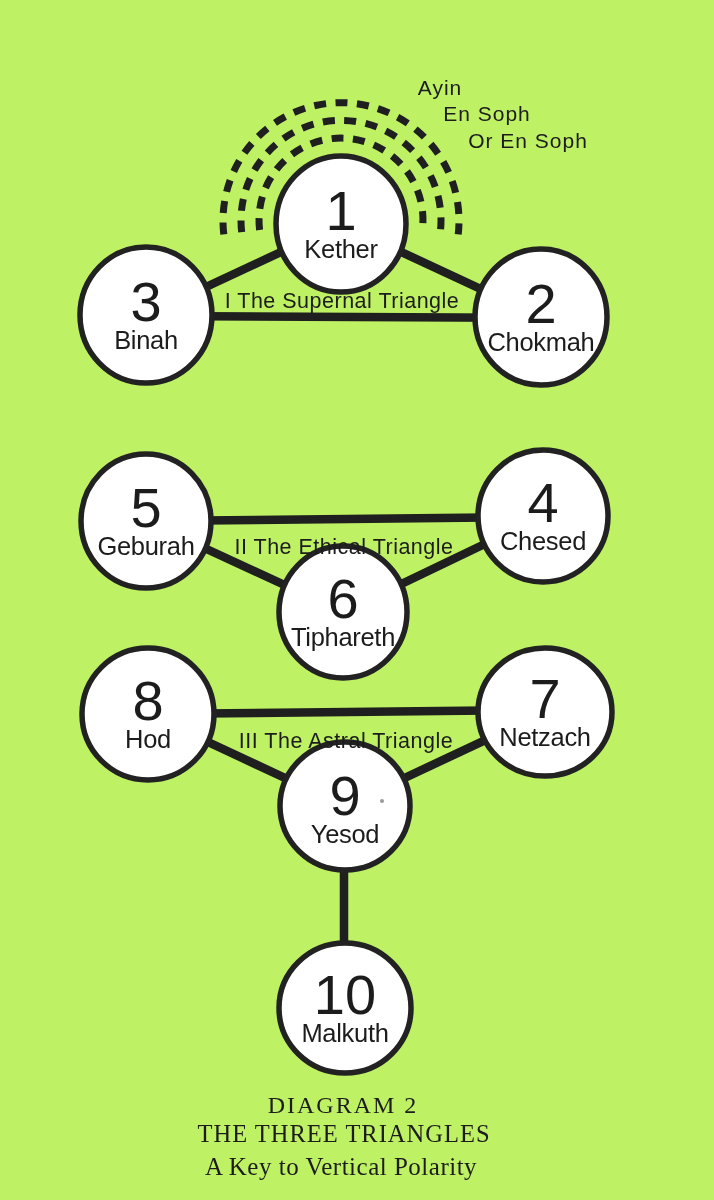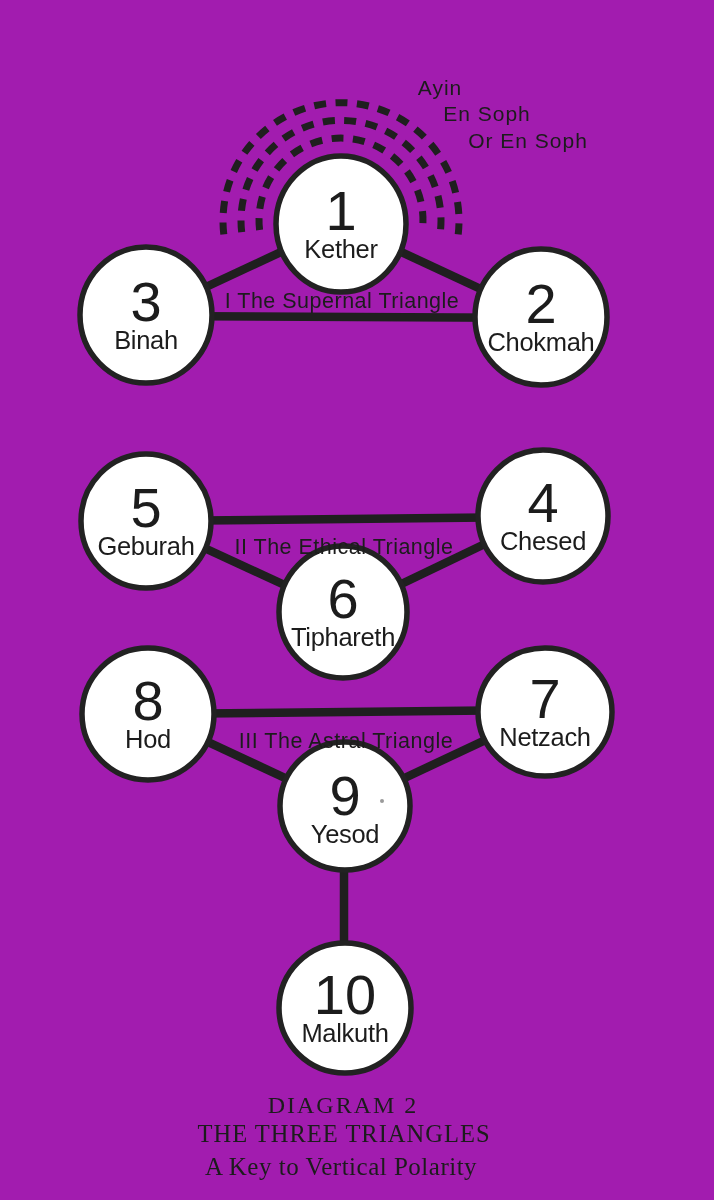--- a/index.html
+++ b/index.html
@@ -4,21 +4,21 @@
 <style>
   html, body {
     margin: 0;
     padding: 0;
     background: #ffffff;
   }
   .page {
     position: relative;
     width: 714px;
     height: 1200px;
-    background: #a21caf;
+    background: #bef264;
     overflow: hidden;
     font-family: "Liberation Sans", "DejaVu Sans", sans-serif;
   }
   svg { display: block; }
 
   .node {
     fill: #ffffff;
     stroke: #222222;
     stroke-width: 5.5px;
   }

